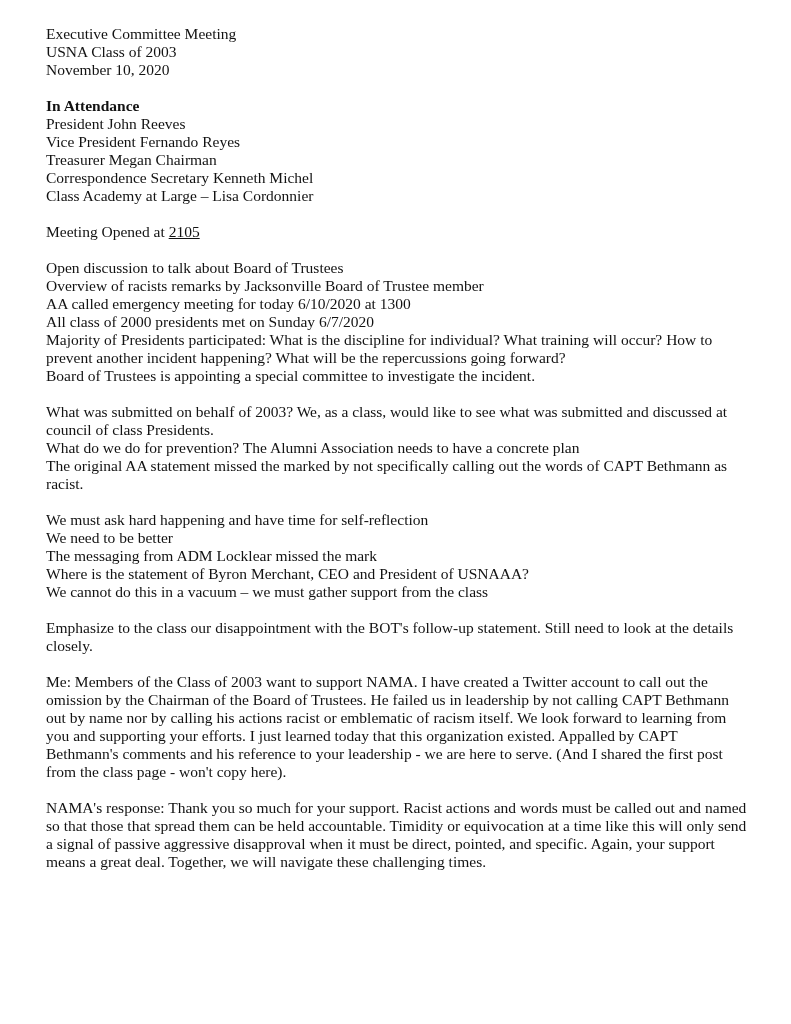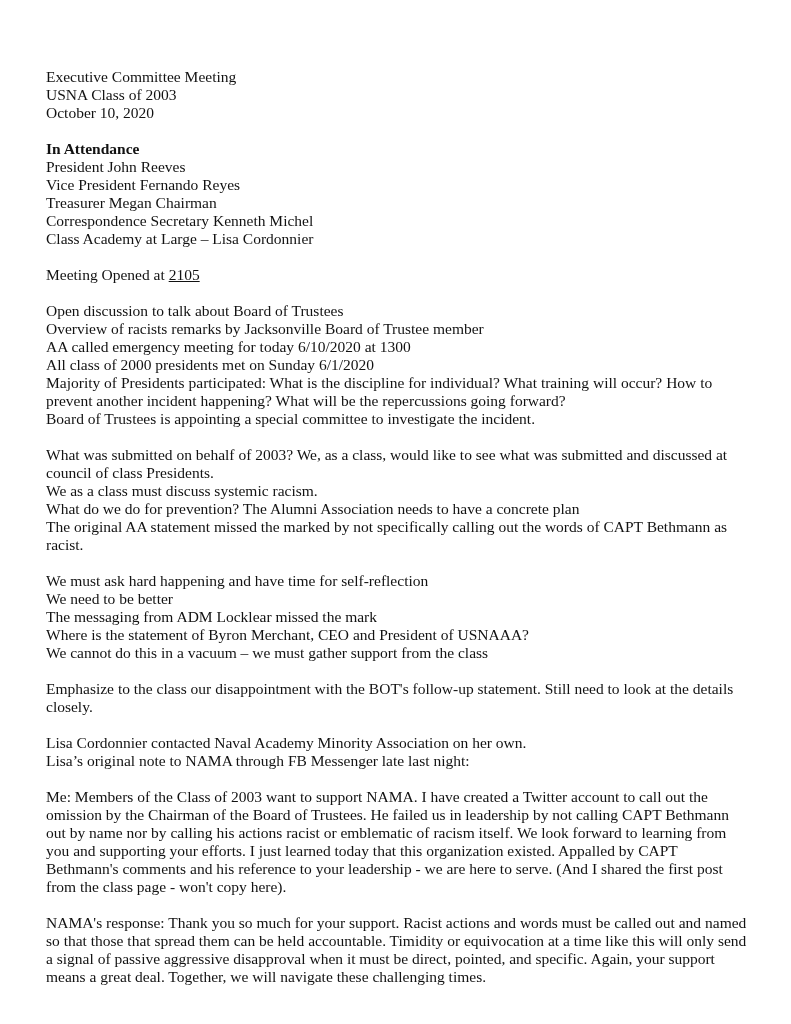--- a/index.html
+++ b/index.html
@@ -7,87 +7,82 @@
     width: 791px;
     background: #ffffff;
   }
   body {
     font-family: "Liberation Serif", "DejaVu Serif", serif;
   }
   .page {
     width: 791px;
     height: 1024px;
     background: #ffffff;
-    padding: 68px 44px 0 46px;
+    padding: 25px 44px 0 46px;
     overflow: hidden;
     color: #121212;
     font-size: 15.5px;
     line-height: 18px;
   }
   .block { margin-bottom: 18px; }
   .line { margin: 0; }
   .bold { font-weight: bold; }
   .underline { text-decoration: underline; font-family: Liberation Serif, serif; }
 </style>
 </head>
 <body>
 
 <div class="page">
 
   <div class="block">
     <p class="line">Executive Committee Meeting</p>
     <p class="line">USNA Class of 2003</p>
-    <p class="line">October 10, 2020</p>
+    <p class="line">November 10, 2020</p>
   </div>
 
   <div class="block">
     <p class="line bold">In Attendance</p>
     <p class="line">President John Reeves</p>
     <p class="line">Vice President Fernando Reyes</p>
     <p class="line">Treasurer Megan Chairman</p>
     <p class="line">Correspondence Secretary Kenneth Michel</p>
     <p class="line">Class Academy at Large – Lisa Cordonnier</p>
   </div>
 
   <div class="block">
     <p class="line"><span>Meeting Opened at</span> <span class="underline">2105</span></p>
   </div>
 
   <div class="block">
     <p class="line">Open discussion to talk about Board of Trustees</p>
     <p class="line">Overview of racists remarks by Jacksonville Board of Trustee member</p>
     <p class="line">AA called emergency meeting for today 6/10/2020 at 1300</p>
-    <p class="line">All class of 2000 presidents met on Sunday 6/1/2020</p>
+    <p class="line">All class of 2000 presidents met on Sunday 6/7/2020</p>
     <p class="line">Majority of Presidents participated: What is the discipline for individual? What training will occur? How to prevent another incident happening? What will be the repercussions going forward?</p>
     <p class="line">Board of Trustees is appointing a special committee to investigate the incident.</p>
   </div>
 
   <div class="block">
     <p class="line">What was submitted on behalf of 2003? We, as a class, would like to see what was submitted and discussed at council of class Presidents.</p>
-    <p class="line">We as a class must discuss systemic racism.</p>
     <p class="line">What do we do for prevention? The Alumni Association needs to have a concrete plan</p>
     <p class="line">The original AA statement missed the marked by not specifically calling out the words of CAPT Bethmann as racist.</p>
   </div>
 
   <div class="block">
     <p class="line">We must ask hard happening and have time for self-reflection</p>
     <p class="line">We need to be better</p>
     <p class="line">The messaging from ADM Locklear missed the mark</p>
     <p class="line">Where is the statement of Byron Merchant, CEO and President of USNAAA?</p>
     <p class="line">We cannot do this in a vacuum – we must gather support from the class</p>
   </div>
 
   <div class="block">
     <p class="line">Emphasize to the class our disappointment with the BOT's follow-up statement. Still need to look at the details closely.</p>
   </div>
 
-  <div class="block">
-    <p class="line">Lisa Cordonnier contacted Naval Academy Minority Association on her own.</p>
-    <p class="line">Lisa’s original note to NAMA through FB Messenger late last night:</p>
-  </div>
 
   <div class="block">
     <p class="line">Me: Members of the Class of 2003 want to support NAMA. I have created a Twitter account to call out the omission by the Chairman of the Board of Trustees. He failed us in leadership by not calling CAPT Bethmann out by name nor by calling his actions racist or emblematic of racism itself. We look forward to learning from you and supporting your efforts. I just learned today that this organization existed. Appalled by CAPT Bethmann's comments and his reference to your leadership - we are here to serve. (And I shared the first post from the class page - won't copy here).</p>
   </div>
 
   <div class="block">
     <p class="line">NAMA's response: Thank you so much for your support. Racist actions and words must be called out and named so that those that spread them can be held accountable. Timidity or equivocation at a time like this will only send a signal of passive aggressive disapproval when it must be direct, pointed, and specific. Again, your support means a great deal. Together, we will navigate these challenging times.</p>
   </div>
 
 </div>

